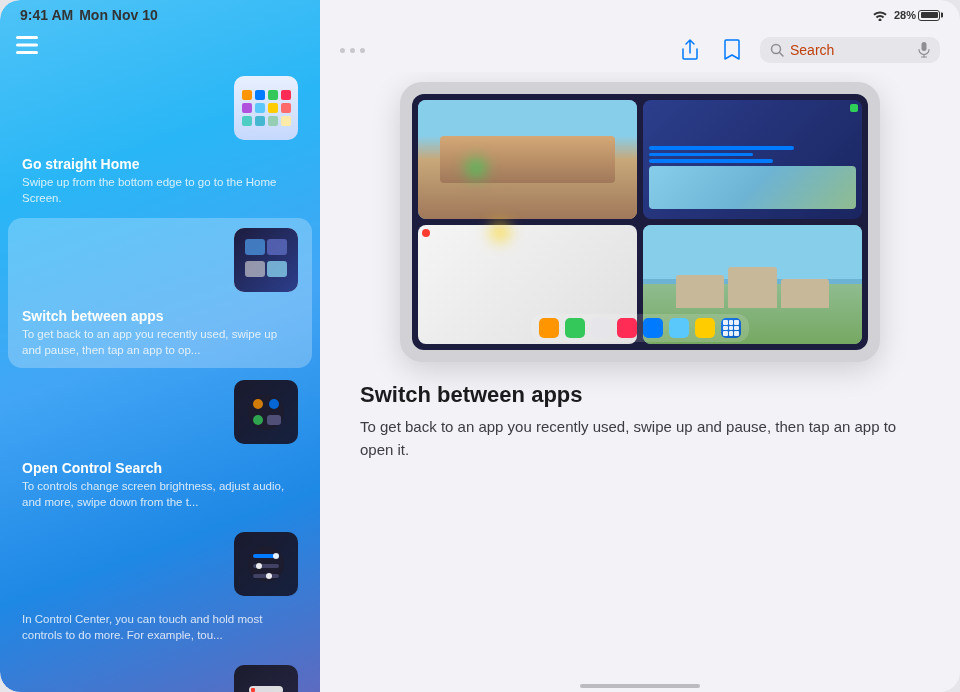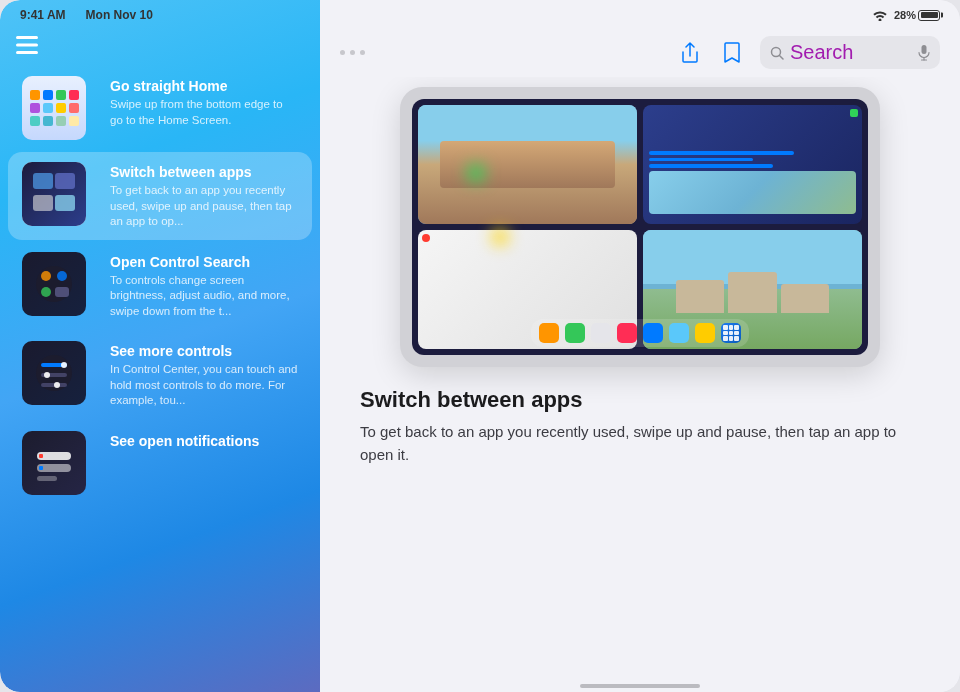--- a/index.html
+++ b/index.html
@@ -35,22 +35,22 @@
       top: 0;
       left: 0;
       right: 0;
       z-index: 100;
       height: 28px;
     }
 
     .status-bar-left {
       display: flex;
       align-items: center;
-      gap: 20px;
-      font-size: 12px;
+      gap: 6px;
+      font-size: 14px;
       font-weight: 600;
       color: #333;
     }
 
     .status-bar-right {
       display: flex;
       align-items: center;
       gap: 6px;
       font-size: 12px;
       font-weight: 600;
@@ -163,26 +163,27 @@
       line-height: 1.4;
     }
 
     .sidebar-items {
       flex: 1;
       overflow: hidden;
     }
 
     .sidebar-item {
       display: flex;
-      align-items: flex-start;
+      align-items: flex-end;
       padding: 10px 14px;
-      gap: 24px;
+      gap: 14px;
       border-radius: 14px;
       margin: 2px 8px;
       cursor: pointer;
+      flex-direction: column;
     }
 
     .sidebar-item.active {
       background: rgba(255,255,255,0.25);
     }
 
     .sidebar-item-thumbnail {
       width: 64px;
       height: 64px;
       border-radius: 10px;
@@ -299,22 +300,22 @@
       align-items: center;
       background: #e5e5ea;
       border-radius: 10px;
       padding: 5px 10px;
       gap: 6px;
       width: 180px;
       cursor: text;
     }
 
     .search-bar-text {
-      font-size: 20px;
-      color: #a21caf;
+      font-size: 14px;
+      color: #c2410c;
       flex: 1;
     }
 
     
     .content-scroll {
       flex: 1;
       overflow: hidden;
       padding: 10px 30px 20px 30px;
     }
 
@@ -627,21 +628,20 @@
                 <rect x="12" y="15" width="26" height="4" rx="2" fill="#007aff"></rect>
                 <circle cx="35" cy="17" r="3" fill="white" opacity="0.9"></circle>
                 <rect x="12" y="25" width="26" height="4" rx="2" fill="#5c5c8a" opacity="0.6"></rect>
                 <circle cx="18" cy="27" r="3" fill="white" opacity="0.9"></circle>
                 <rect x="12" y="35" width="26" height="4" rx="2" fill="#5c5c8a" opacity="0.6"></rect>
                 <circle cx="28" cy="37" r="3" fill="white" opacity="0.9"></circle>
               </svg>
             </div>
           </div>
           <div class="sidebar-item-text">
-            <div class="sidebar-item-title">See more controls</div>
             <div class="sidebar-item-desc">In Control Center, you can touch and hold most controls to do more. For example, tou...</div>
           </div>
         </div>
 
         <div class="sidebar-item">
           <div class="sidebar-item-thumbnail">
             <div class="thumb-notifications" style="background:linear-gradient(135deg,#1c1c2e,#252545);">
               <svg width="50" height="50" viewBox="0 0 50 50" fill="none">
                 <rect x="8" y="14" width="34" height="8" rx="4" fill="white" opacity="0.85"></rect>
                 <rect x="8" y="26" width="34" height="8" rx="4" fill="white" opacity="0.5"></rect>

